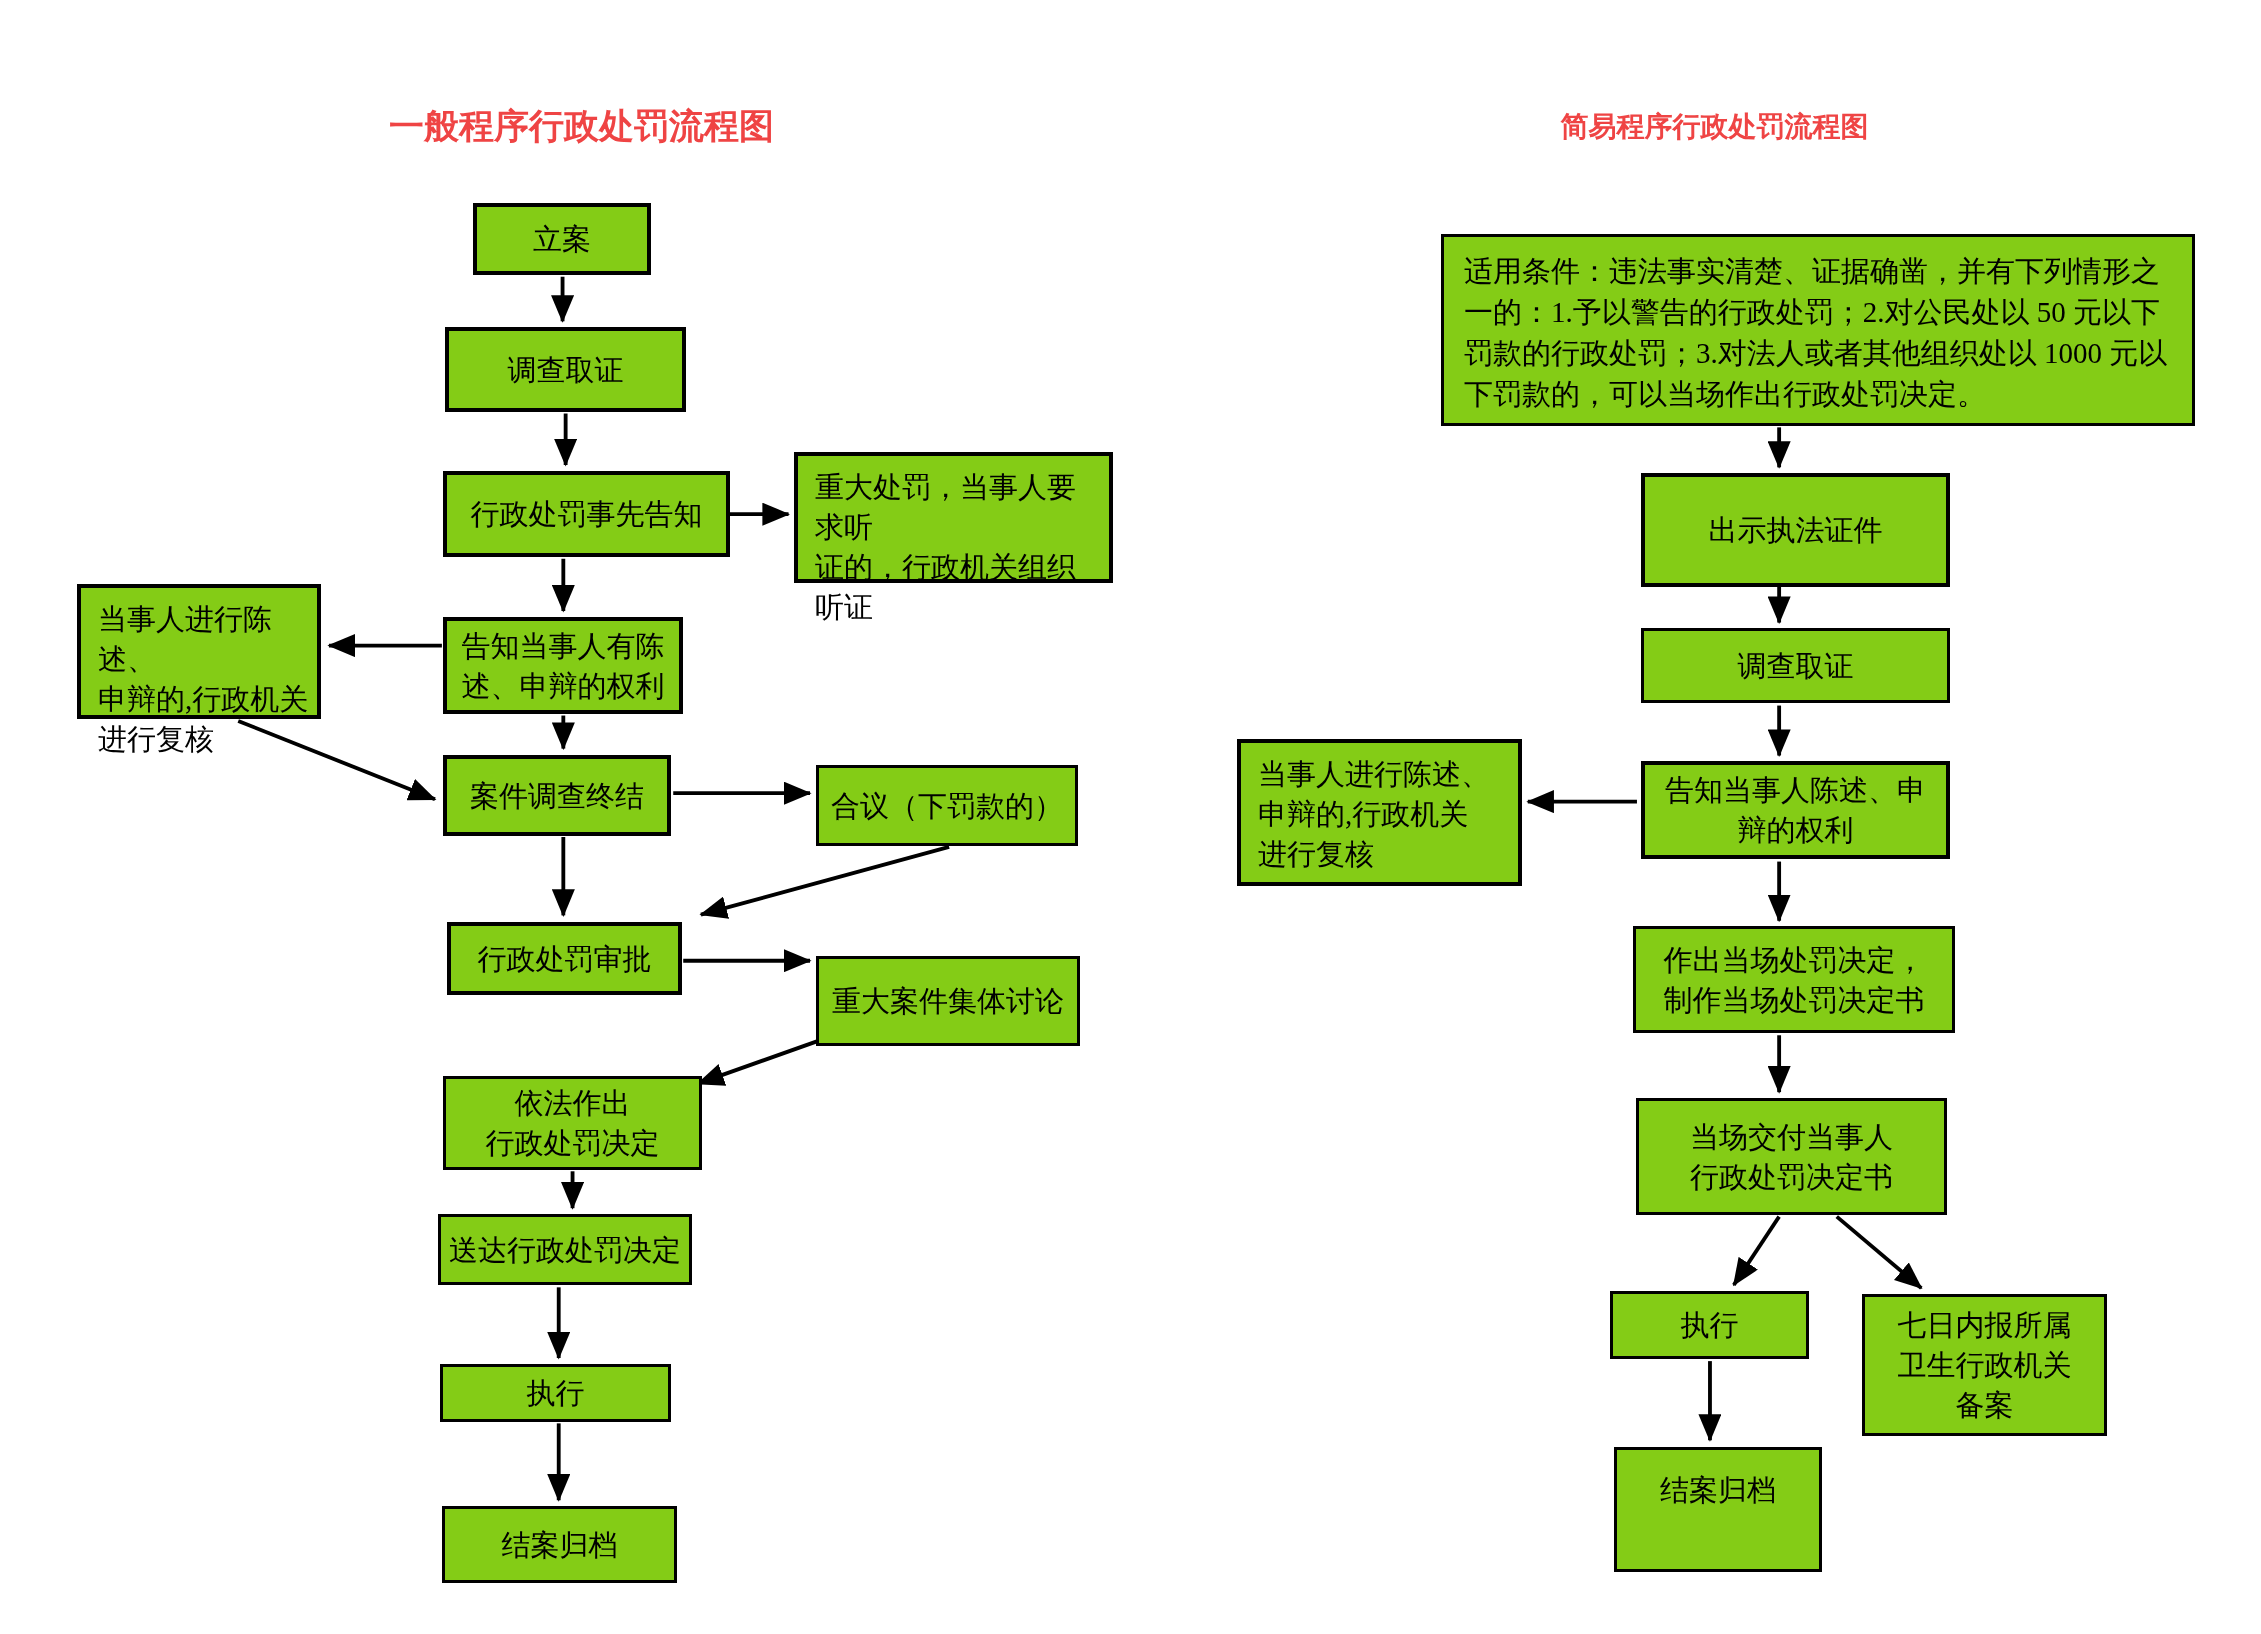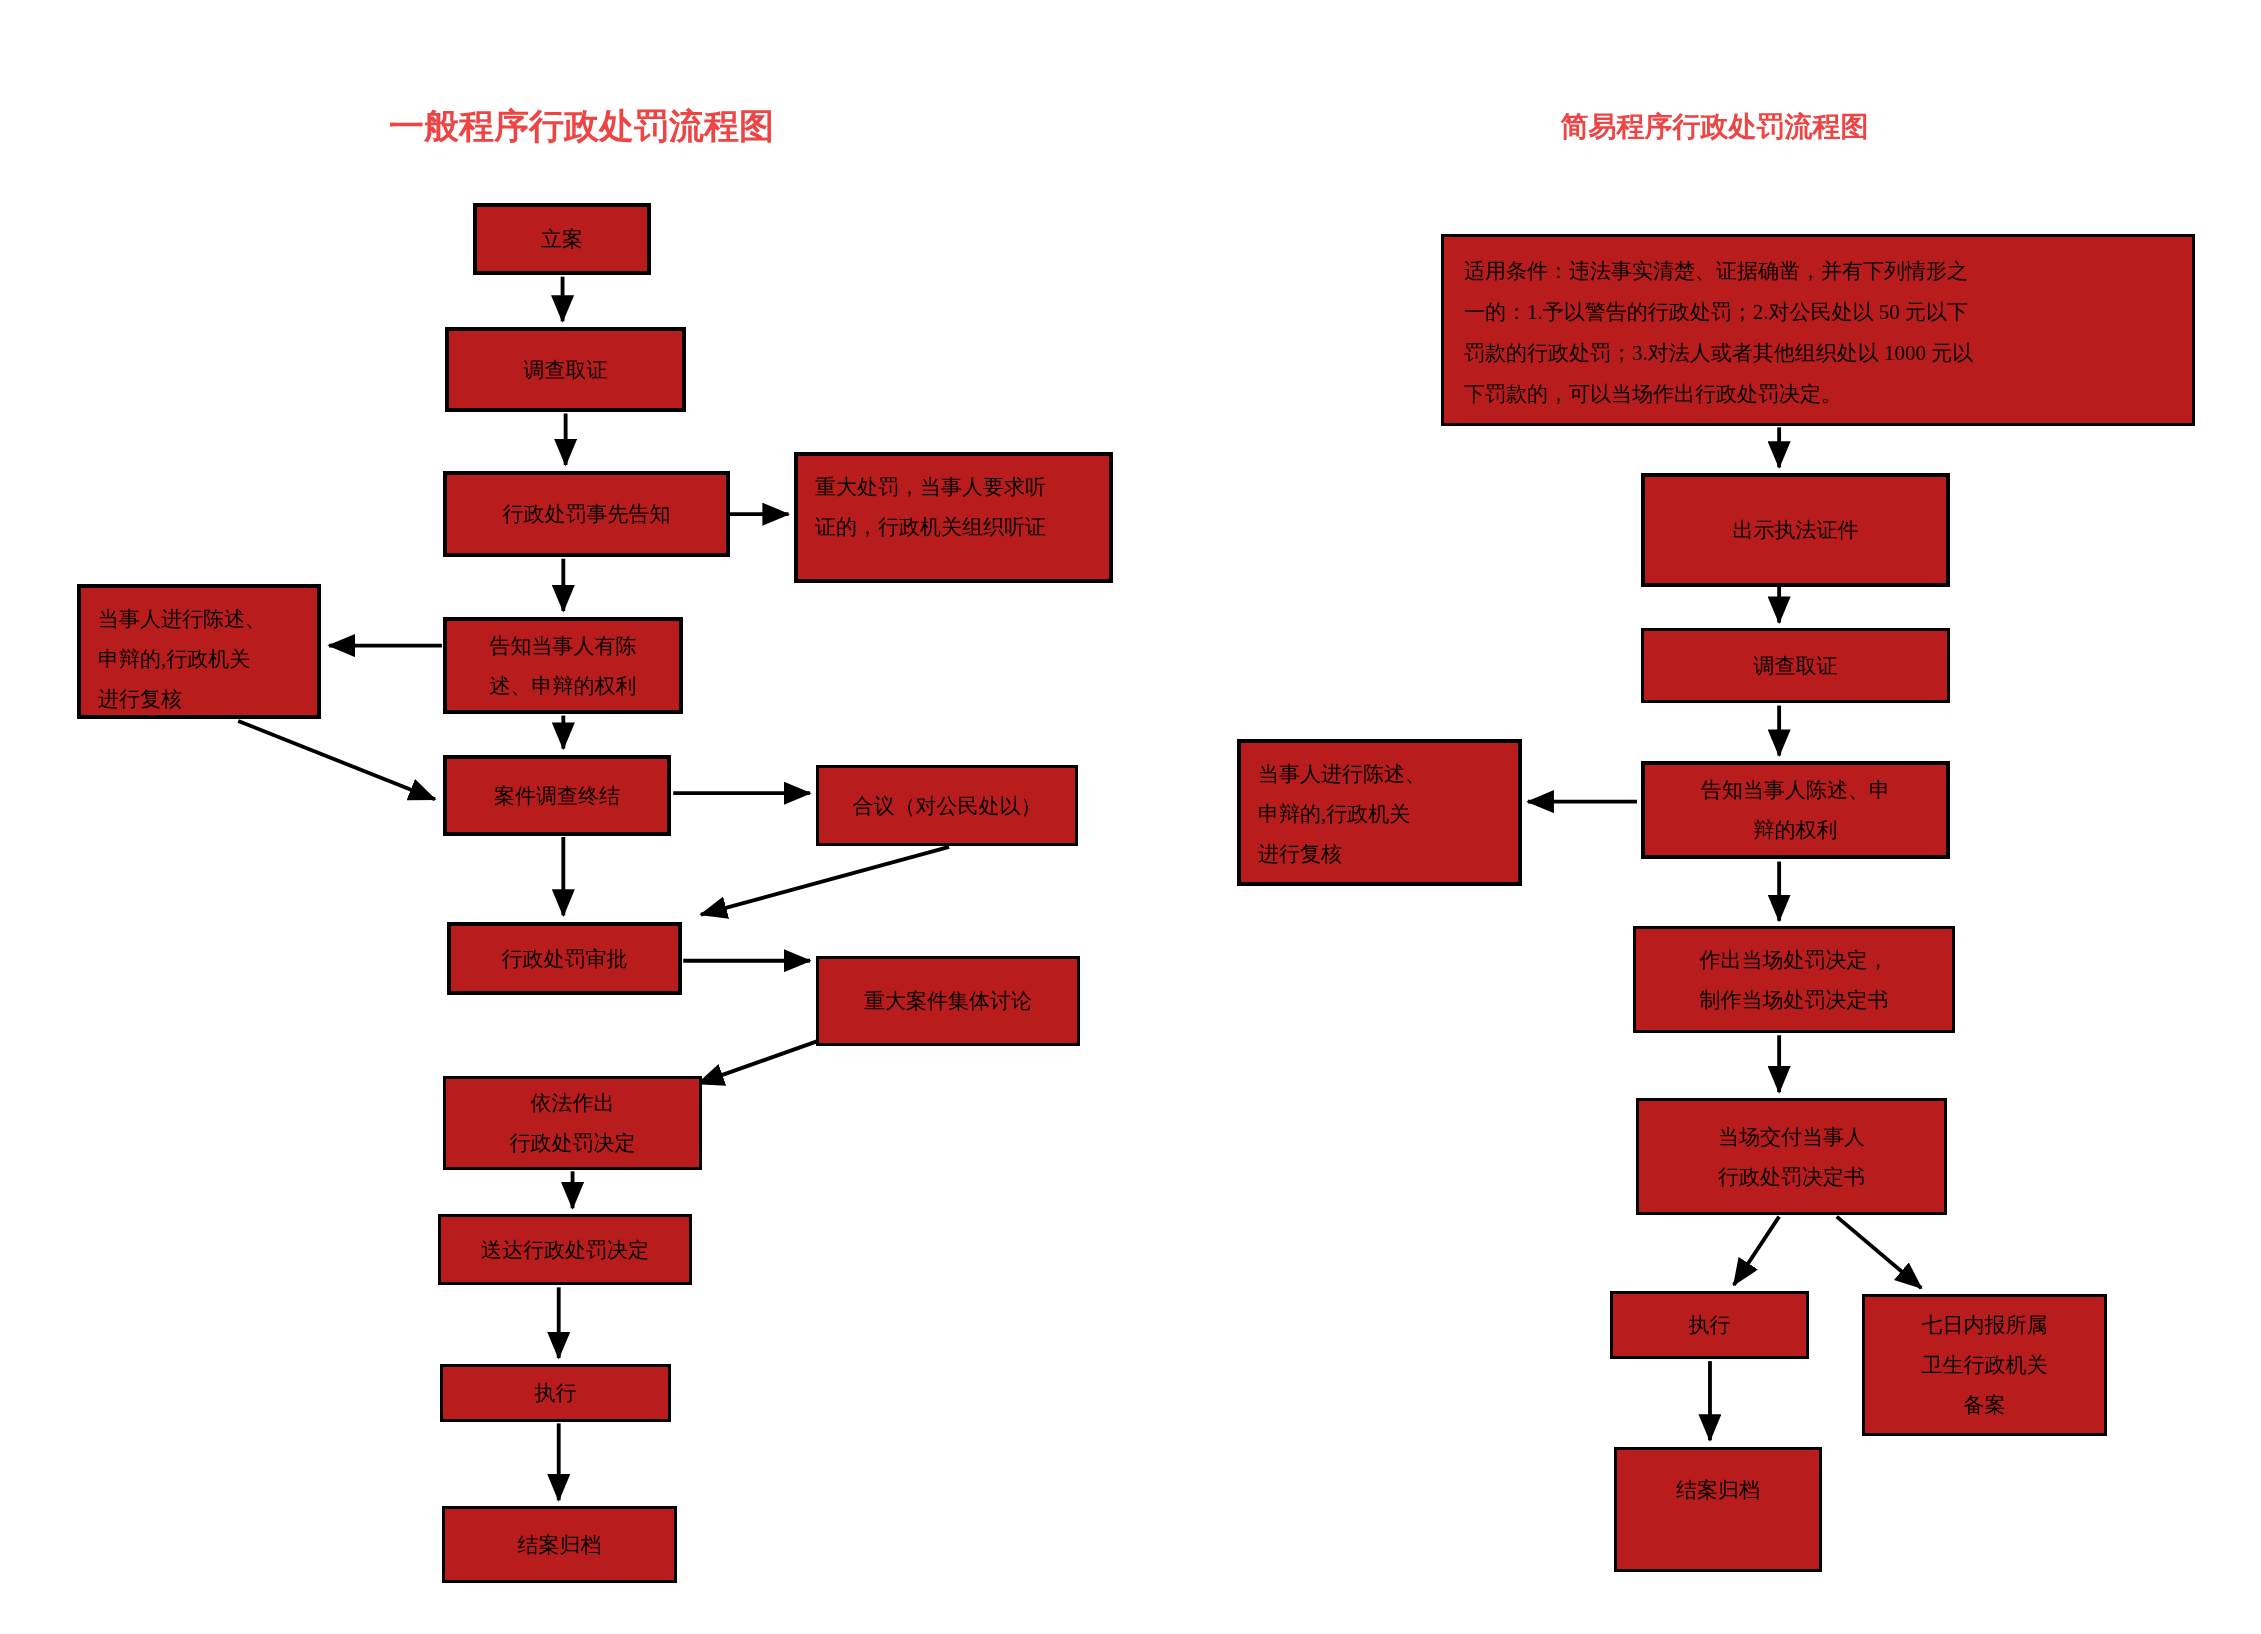--- a/index.html
+++ b/index.html
@@ -28,28 +28,28 @@
     position: absolute;
     font-family: "Liberation Sans", "DejaVu Sans", sans-serif;
     font-weight: bold;
     color: #ef4444;
     text-align: center;
     white-space: nowrap;
   }
   .fc-box {
     position: absolute;
     box-sizing: border-box;
-    background: #b91c1c;
+    background: #84cc16;
     border: 3.8px solid #000000;
     display: flex;
     align-items: center;
     justify-content: center;
     text-align: center;
     font-family: "Liberation Serif", "DejaVu Serif", serif;
-    font-size: 21px;
+    font-size: 29px;
     line-height: 40px;
     color: #000000;
     white-space: pre-line;
   }
   .b6 { border-width: 4.6px; }
   .left-align {
     text-align: left;
     justify-content: flex-start;
     align-items: flex-start;
     padding: 10.8px 7.7px 0 17px;
@@ -120,21 +120,21 @@
 
     <div class="fc-box b6 left-align" style="left:77px; top:584px; width:244px; height:135px;">当事人进行陈述、
 申辩的,行政机关
 进行复核</div>
 
     <div class="fc-box b6" style="left:443px; top:617px; width:240px; height:97px;">告知当事人有陈
 述、申辩的权利</div>
 
     <div class="fc-box b6" style="left:443px; top:755px; width:228px; height:81px;">案件调查终结</div>
 
-    <div class="fc-box" style="left:816px; top:765px; width:262px; height:81px;">合议（对公民处以）</div>
+    <div class="fc-box" style="left:816px; top:765px; width:262px; height:81px;">合议（下罚款的）</div>
 
     <div class="fc-box b6" style="left:447px; top:922px; width:235px; height:73px;">行政处罚审批</div>
 
     <div class="fc-box" style="left:816px; top:956px; width:264px; height:90px;">重大案件集体讨论</div>
 
     <div class="fc-box" style="left:443px; top:1076px; width:259px; height:94px;">依法作出
 行政处罚决定</div>
 
     <div class="fc-box" style="left:438px; top:1214px; width:254px; height:71px;">送达行政处罚决定</div>
 

